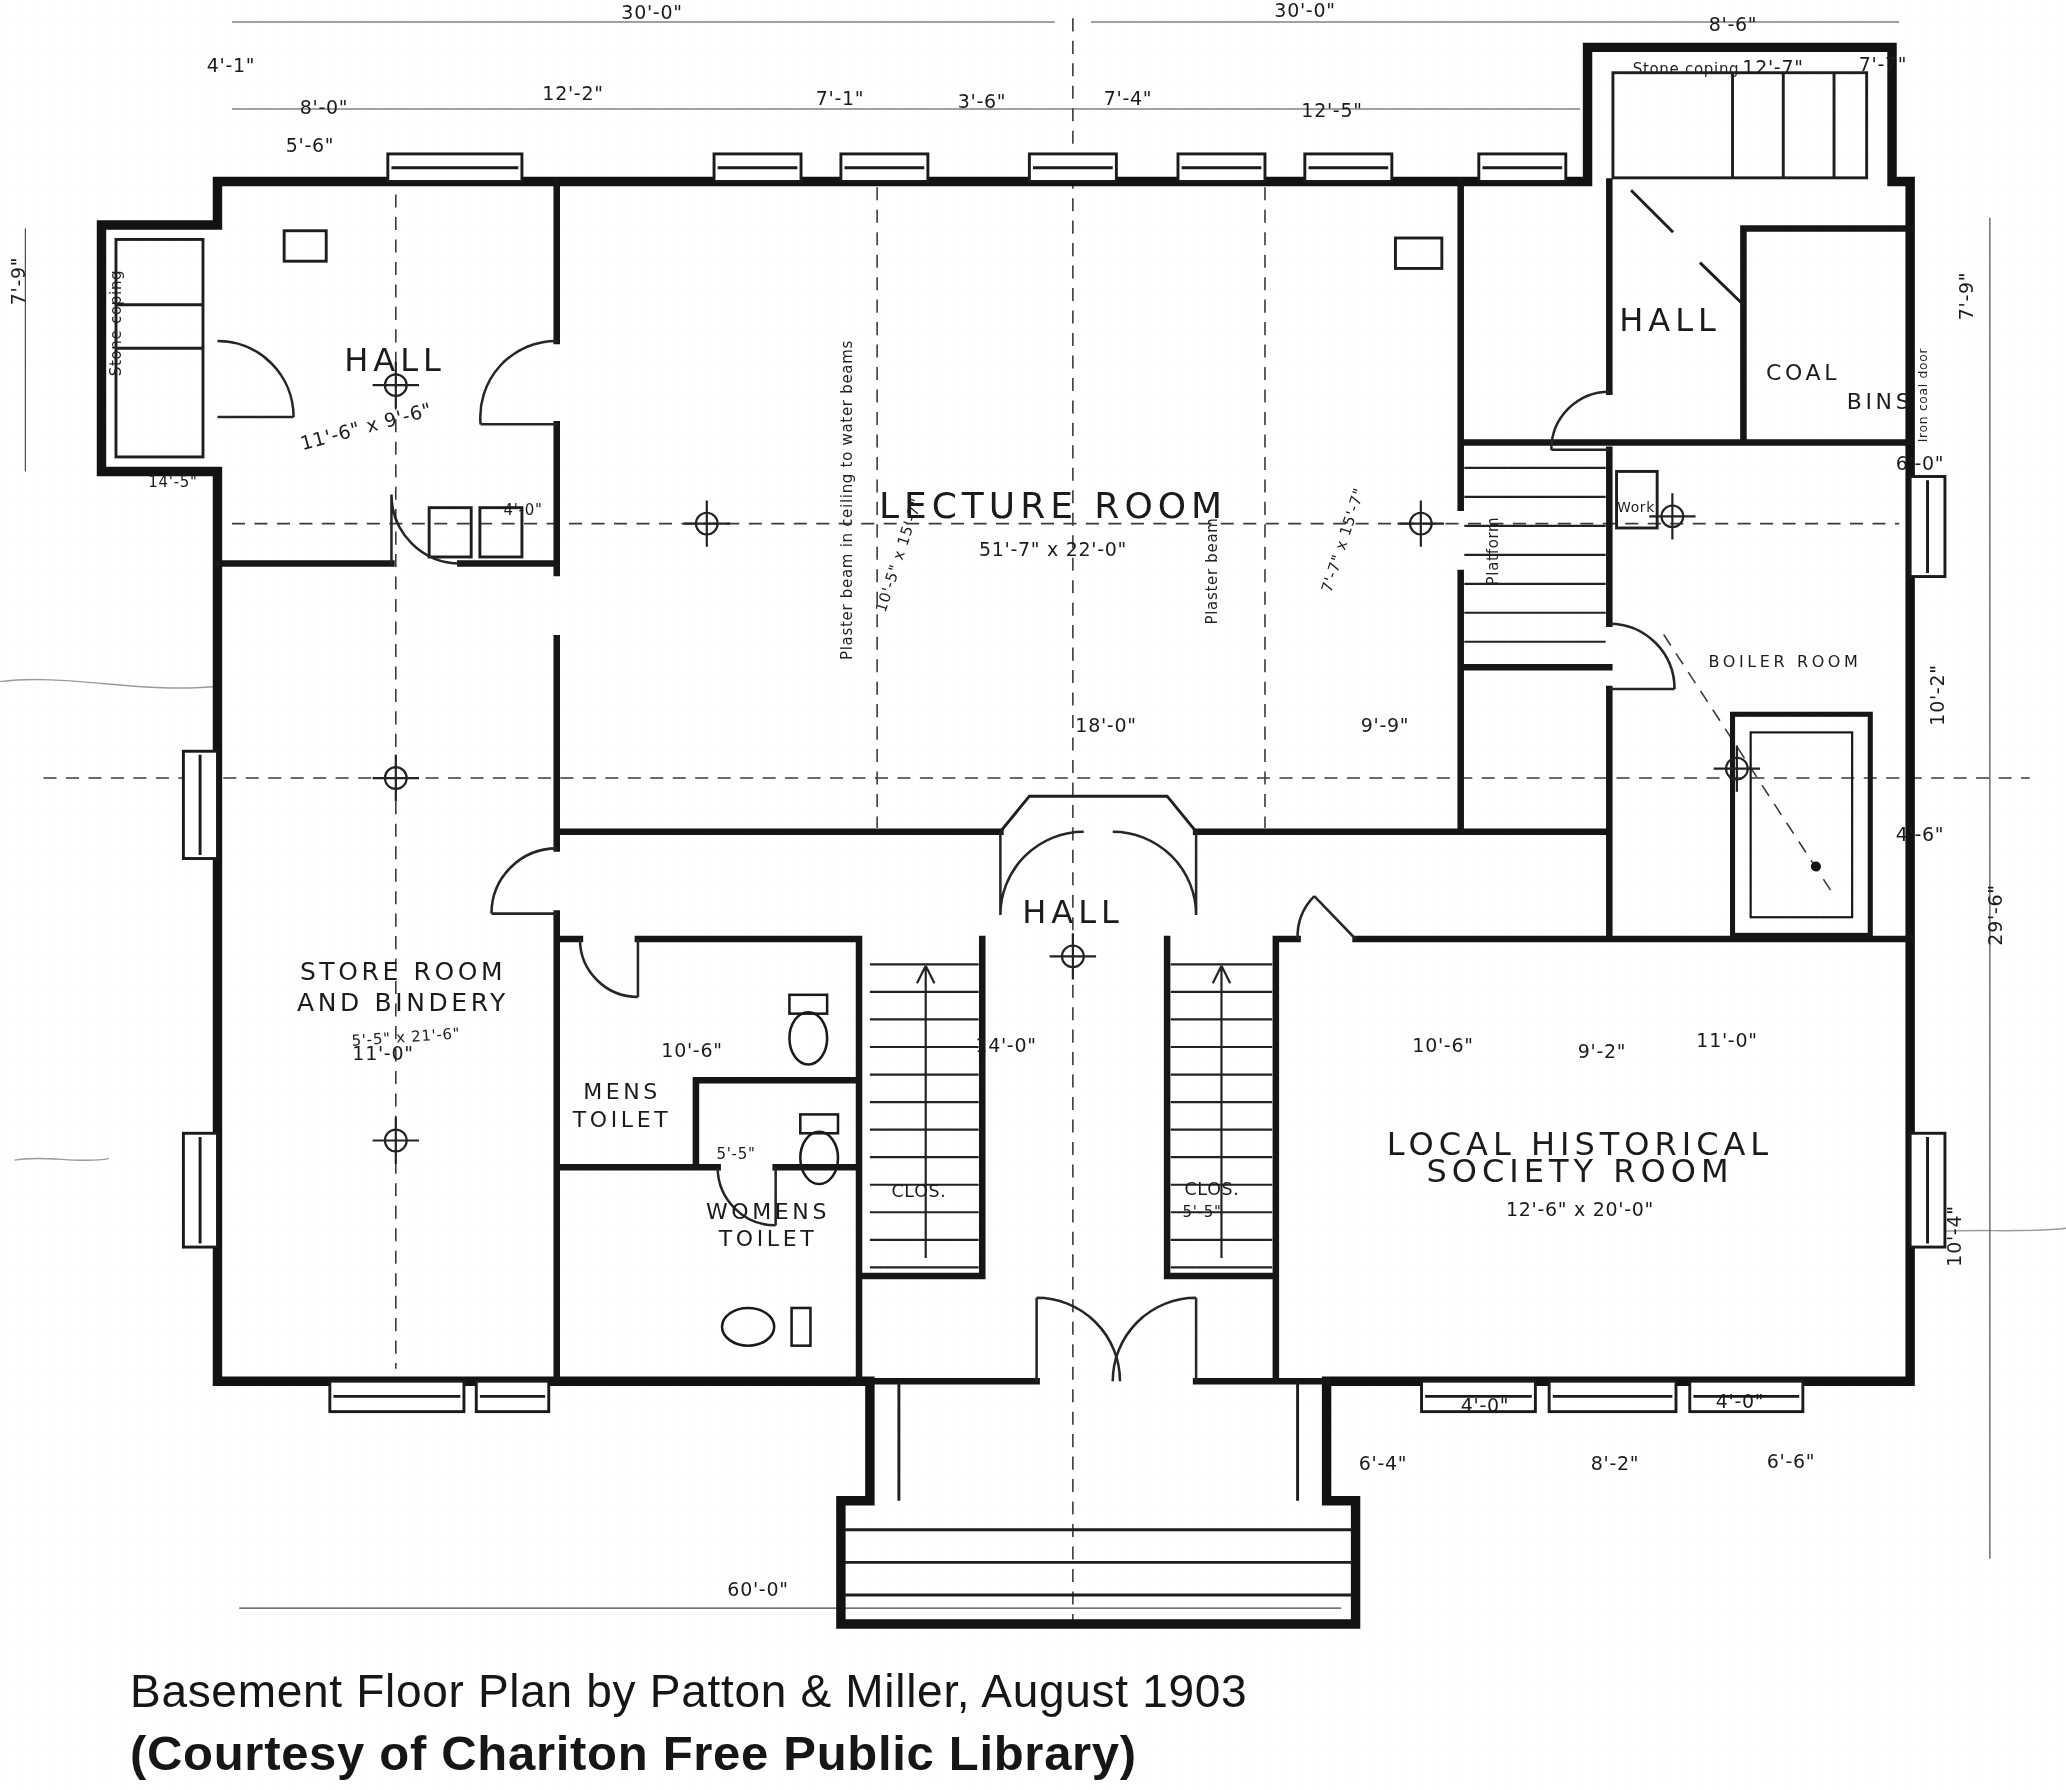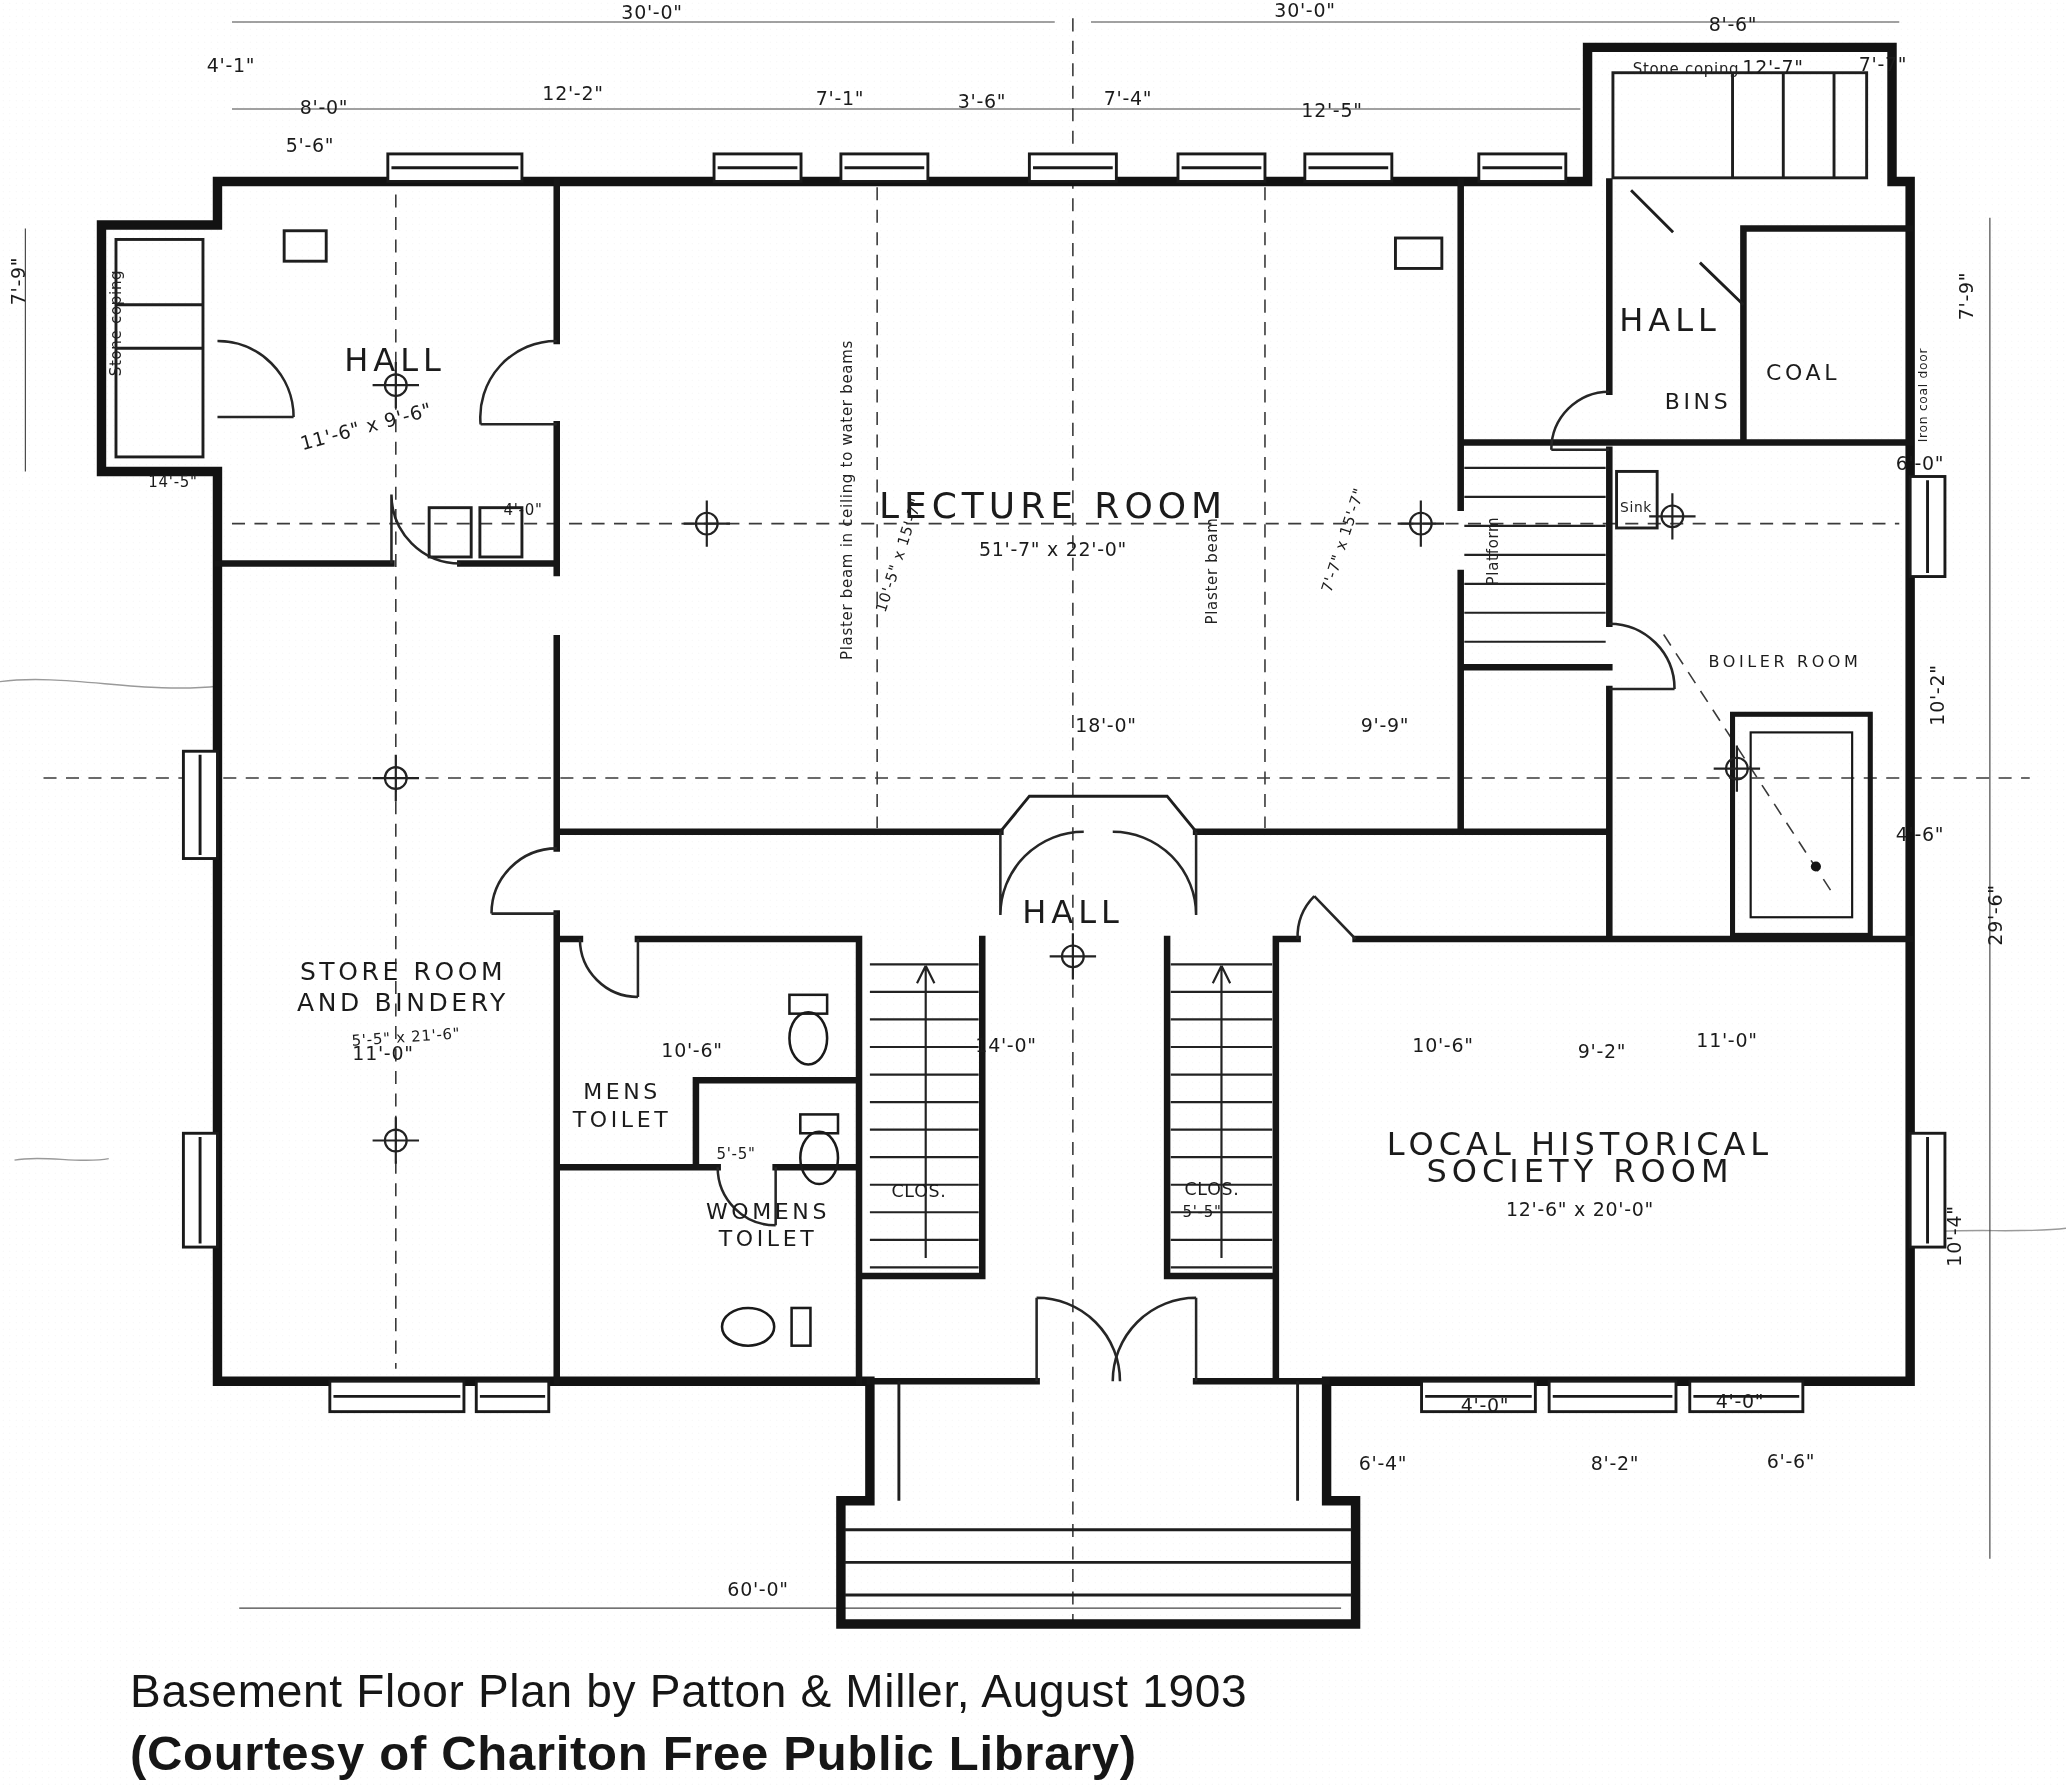--- a/index.html
+++ b/index.html
@@ -191,21 +191,21 @@
 
   <span class="t room" style="left:395px;top:360px;">HALL</span>
   <span class="t dim" style="left:366px;top:426px;transform:translate(-50%,-50%) rotate(-15deg);">11'-6" x 9'-6"</span>
 
   <span class="t room" style="left:1053px;top:505px;font-size:36px;">LECTURE ROOM</span>
   <span class="t dim" style="left:1053px;top:549px;">51'-7" x 22'-0"</span>
 
   <span class="t room" style="left:1670px;top:320px;">HALL</span>
 
   <span class="t room-sm" style="left:1803px;top:372px;">COAL</span>
-  <span class="t room-sm" style="left:1698px;top:401px;">BINS</span>
+  <span class="t room-sm" style="left:1880px;top:401px;">BINS</span>
 
   <span class="t room-sm" style="left:1785px;top:661px;font-size:16px;">BOILER ROOM</span>
 
   <span class="t room" style="left:1073px;top:912px;">HALL</span>
 
   <span class="t room-sm" style="left:403px;top:971px;font-size:25px;">STORE ROOM</span>
   <span class="t room-sm" style="left:403px;top:1002px;font-size:25px;">AND BINDERY</span>
   <span class="t dim-sm" style="left:406px;top:1037px;transform:translate(-50%,-50%) rotate(-4deg);">5'-5" x 21'-6"</span>
 
   <span class="t room-sm" style="left:622px;top:1091px;">MENS</span>
@@ -216,21 +216,21 @@
 
   <span class="t dim-sm" style="left:919px;top:1191px;font-size:17.4px;">CLOS.</span>
   <span class="t dim-sm" style="left:1212px;top:1189px;font-size:17.4px;">CLOS.</span>
 
   <span class="t room" style="left:1580px;top:1144px;">LOCAL HISTORICAL</span>
   <span class="t room" style="left:1580px;top:1171px;">SOCIETY ROOM</span>
   <span class="t dim" style="left:1580px;top:1209px;">12'-6" x 20'-0"</span>
 
   <span class="t note" style="left:1686px;top:69px;">Stone coping</span>
   <span class="t note r90" style="left:116px;top:323px;">Stone coping</span>
-  <span class="t note" style="left:1636px;top:507px;font-size:13.8px;">Sink</span>
+  <span class="t note" style="left:1636px;top:507px;font-size:13.8px;">Work</span>
   <span class="t note r90" style="left:1493px;top:551px;">Platform</span>
   <span class="t note r90" style="left:847px;top:500px;">Plaster beam in ceiling to water beams</span>
   <span class="t note r90" style="left:1212px;top:571px;">Plaster beam</span>
   <span class="t note r90" style="left:1923px;top:395px;font-size:12.3px;">Iron coal door</span>
   <span class="t dim-sm" style="left:899px;top:555px;transform:translate(-50%,-50%) rotate(-72deg);">10'-5" x 15'-7"</span>
   <span class="t dim-sm" style="left:1343px;top:540px;transform:translate(-50%,-50%) rotate(-72deg);">7'-7" x 15'-7"</span>
 
   <span class="t dim" style="left:652px;top:12.3px;">30'-0"</span>
   <span class="t dim" style="left:1305px;top:10px;">30'-0"</span>
   <span class="t dim" style="left:1733px;top:24px;">8'-6"</span>

